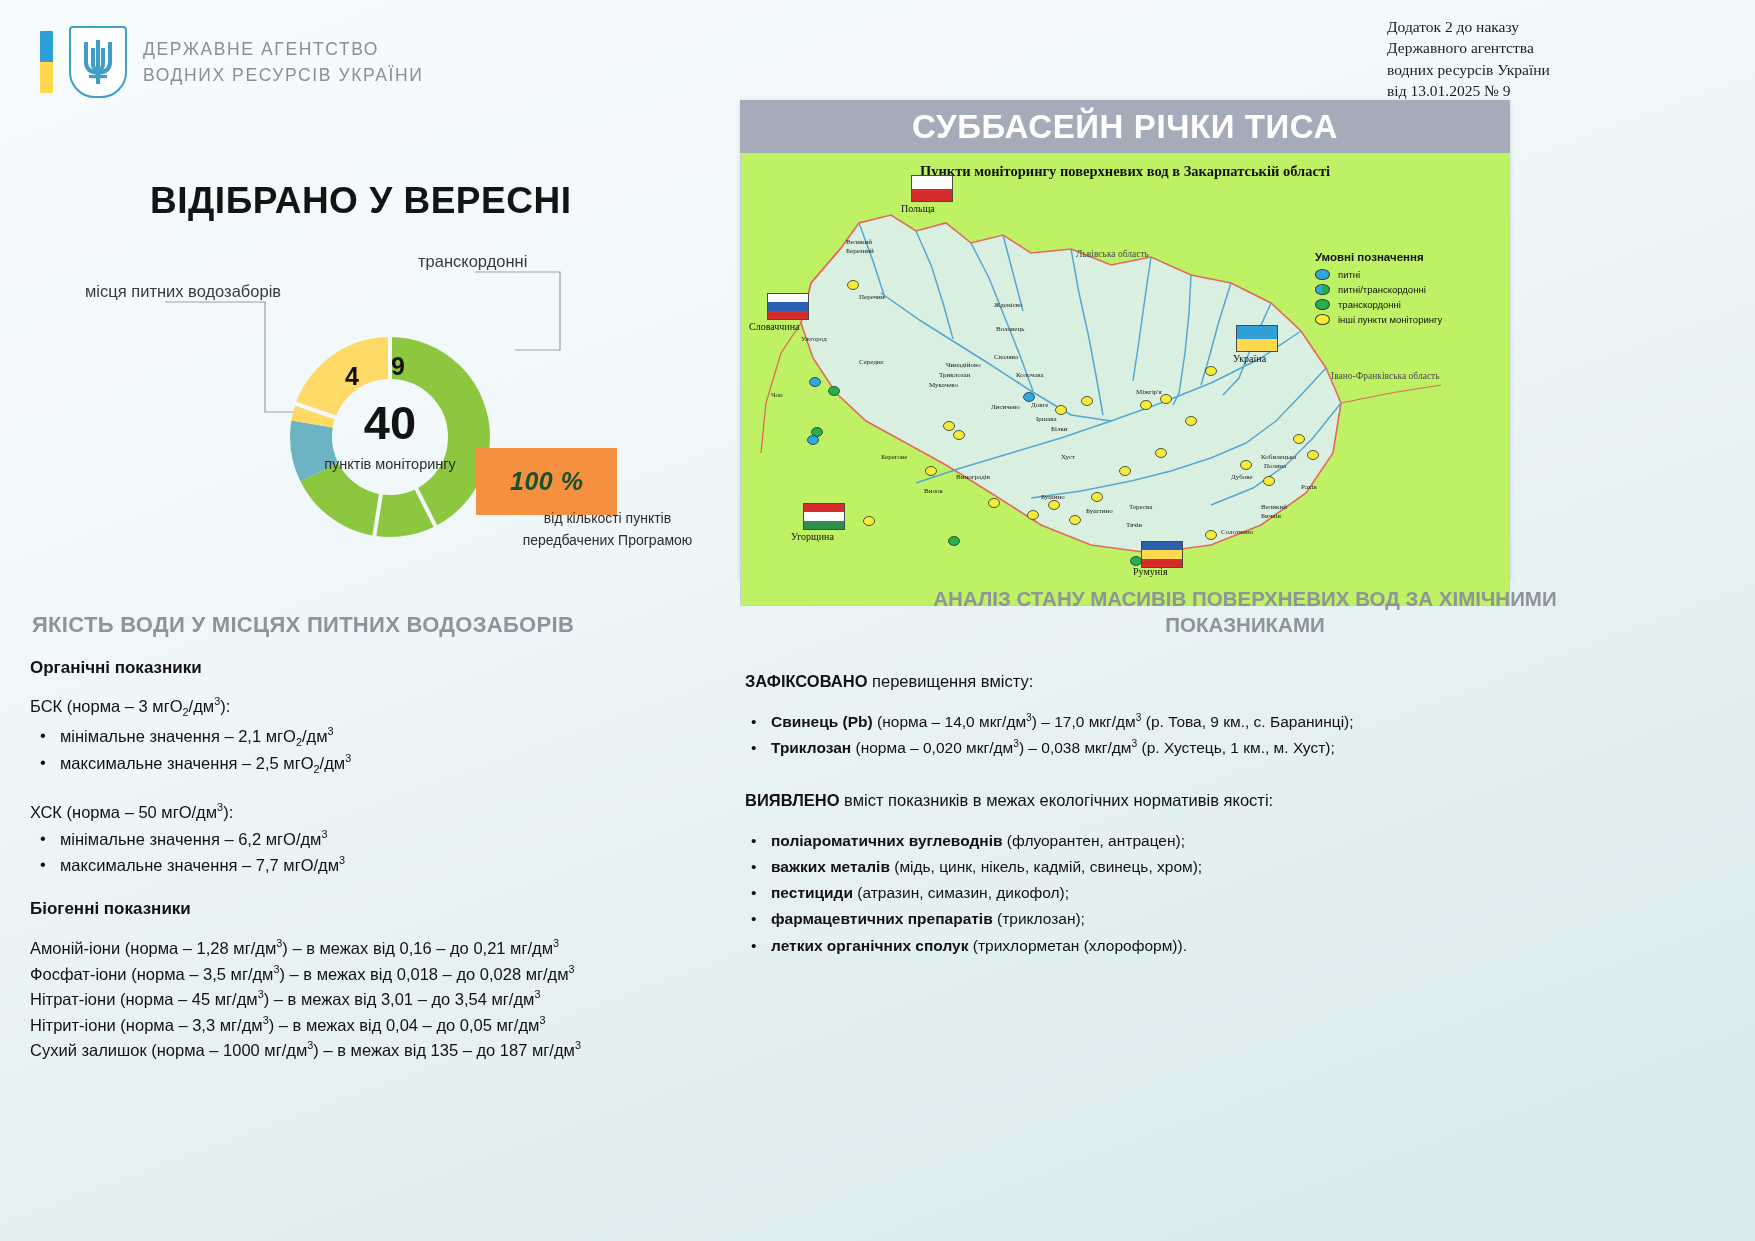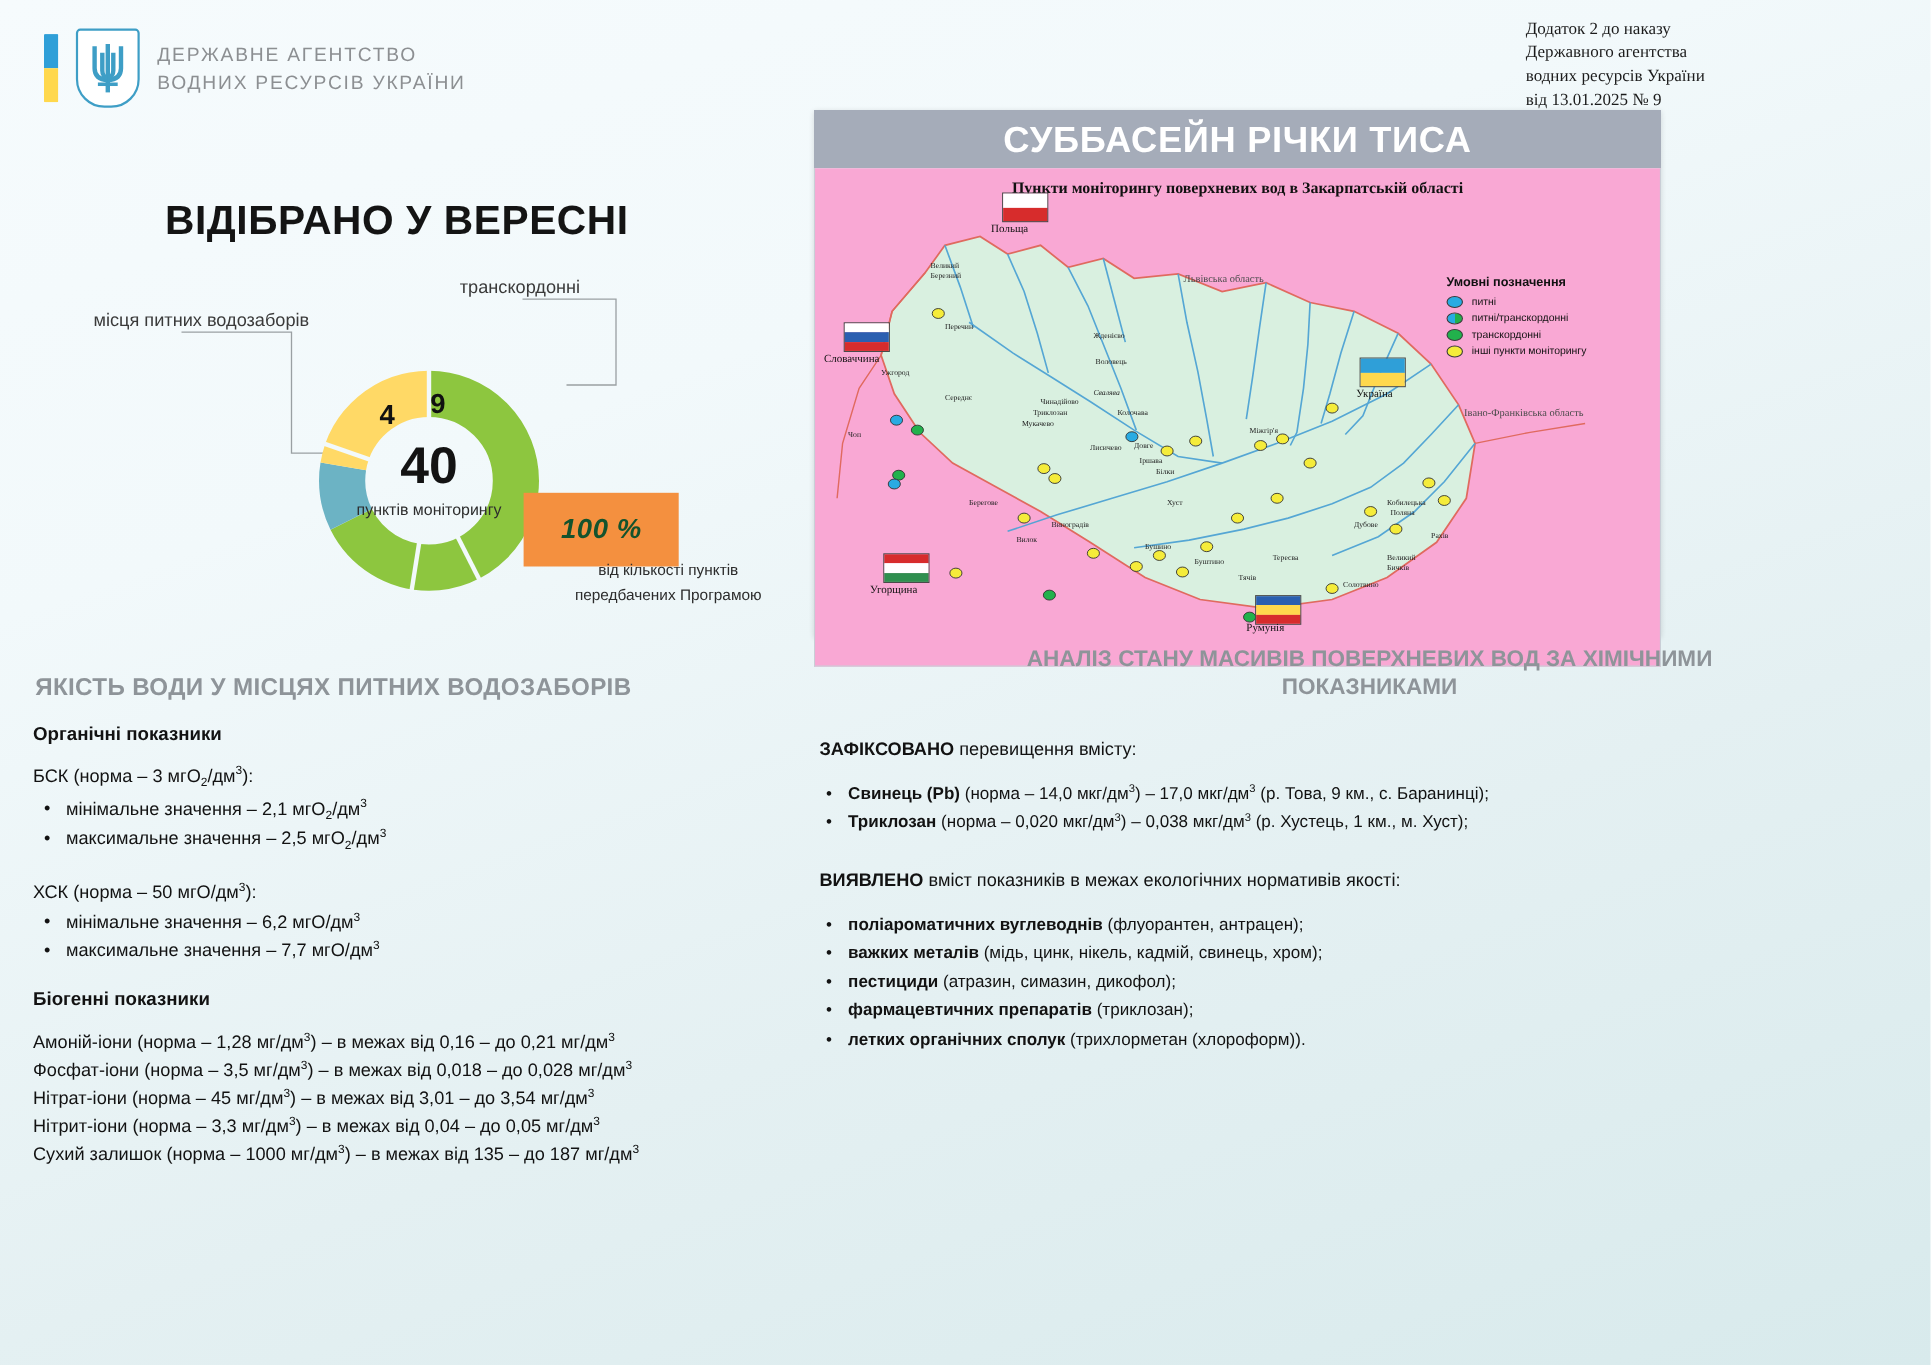--- a/index.html
+++ b/index.html
@@ -75,21 +75,21 @@
     position: absolute; left: 740px; top: 100px; width: 770px; height: 480px;
     box-shadow: 0 1px 5px rgba(0,0,0,.14);
   }
   .map-banner {
     height: 53px; background: #a5acb9; display: flex;
     align-items: center; justify-content: center;
   }
   .map-banner-text {
     color: #ffffff; font-size: 33px; font-weight: 800; letter-spacing: 0.6px;
   }
-  .map-body { position: relative; height: 453px; background: #f9a8d4; border: 1px solid #c9ced6; border-top: 0; }
+  .map-body { position: relative; height: 453px; background: #bef264; border: 1px solid #c9ced6; border-top: 0; }
   .map-subtitle {
     position: absolute; left: 0; right: 0; top: 10px; text-align: center;
     font-family: "Liberation Serif", "DejaVu Serif", serif;
     font-size: 14.5px; font-weight: 700; color: #111;
   }
   .legend-box { position: absolute; right: 14px; top: 98px; width: 180px; }
   .legend-title { font-size: 11.5px; font-weight: 700; color: #111; margin-bottom: 6px; }
   .legend-row { display: flex; align-items: center; gap: 8px; margin-bottom: 4px; }
   .legend-dot { width: 15px; height: 11px; border-radius: 50%; border: 1px solid #3a3a3a; flex: none; }
   .legend-label { font-size: 9.5px; color: #111; }
@@ -312,29 +312,29 @@
 
     <div class="city-cap" style="left:105px;top:85px;">Великий</div>
     <div class="city-cap" style="left:105px;top:94px;">Березний</div>
     <div class="city-cap" style="left:60px;top:182px;">Ужгород</div>
     <div class="city-cap" style="left:118px;top:140px;">Перечин</div>
     <div class="city-cap" style="left:118px;top:205px;">Середнє</div>
     <div class="city-cap" style="left:30px;top:238px;">Чоп</div>
     <div class="city-cap" style="left:188px;top:228px;">Мукачево</div>
     <div class="city-cap" style="left:198px;top:218px;">Триклозан</div>
     <div class="city-cap" style="left:205px;top:208px;">Чинадійово</div>
-    <div class="city-cap" style="left:253px;top:200px;font-style:italic;">Свалява</div>
+    <div class="city-cap" style="left:253px;top:200px;">Свалява</div>
     <div class="city-cap" style="left:140px;top:300px;">Берегове</div>
     <div class="city-cap" style="left:215px;top:320px;">Виноградів</div>
     <div class="city-cap" style="left:183px;top:334px;">Вилок</div>
     <div class="city-cap" style="left:320px;top:300px;">Хуст</div>
     <div class="city-cap" style="left:295px;top:262px;">Іршава</div>
     <div class="city-cap" style="left:310px;top:272px;">Білки</div>
     <div class="city-cap" style="left:345px;top:354px;">Буштино</div>
-    <div class="city-cap" style="left:416px;top:350px;">Тересва</div>
+    <div class="city-cap" style="left:388px;top:350px;">Тересва</div>
     <div class="city-cap" style="left:385px;top:368px;">Тячів</div>
     <div class="city-cap" style="left:300px;top:340px;">Бушино</div>
     <div class="city-cap" style="left:480px;top:375px;">Солотвино</div>
     <div class="city-cap" style="left:560px;top:330px;">Рахів</div>
     <div class="city-cap" style="left:520px;top:300px;">Кобилецька</div>
     <div class="city-cap" style="left:523px;top:309px;">Поляна</div>
     <div class="city-cap" style="left:520px;top:350px;">Великий</div>
     <div class="city-cap" style="left:520px;top:359px;">Бичків</div>
     <div class="city-cap" style="left:395px;top:235px;">Міжгір'я</div>
     <div class="city-cap" style="left:275px;top:218px;">Колочава</div>

